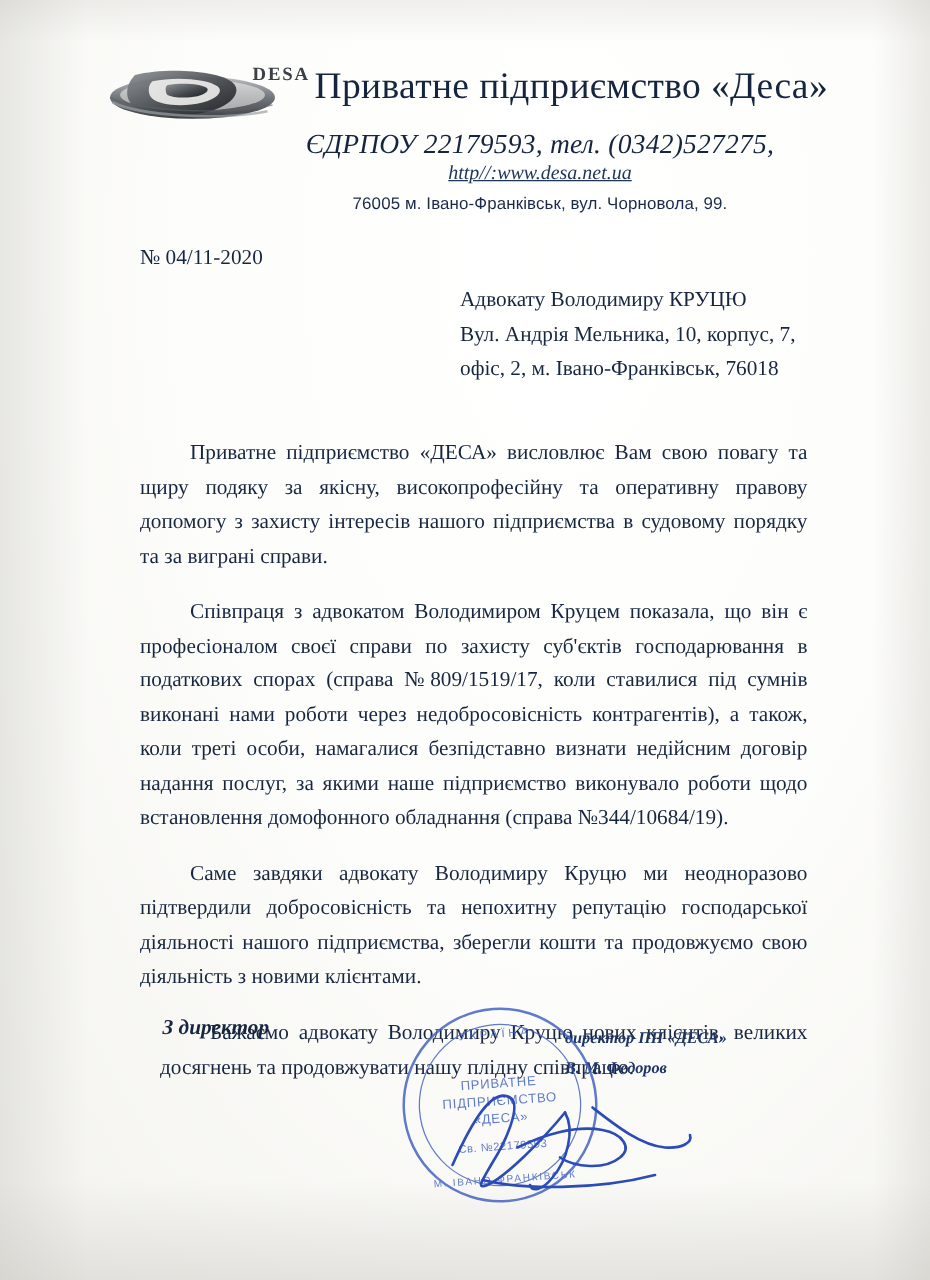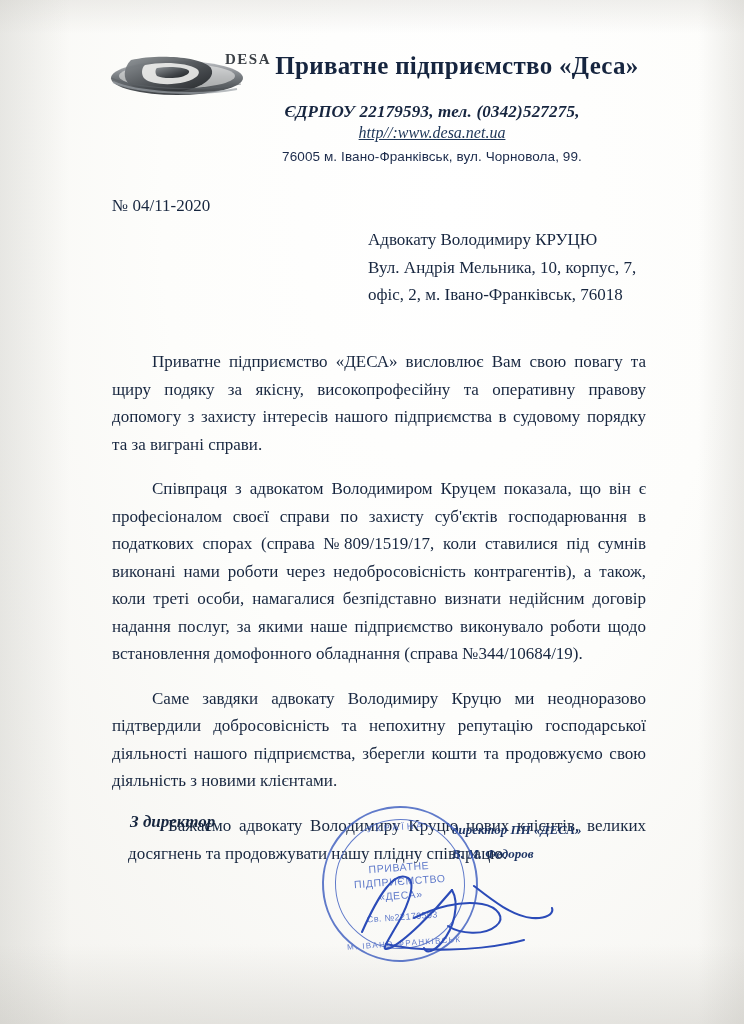--- a/index.html
+++ b/index.html
@@ -61,39 +61,38 @@
   }
   .logo {
     position: relative;
     width: 170px;
     height: 52px;
     flex: 0 0 auto;
     margin-top: 4px;
   }
   .company-title {
     font-family: "Liberation Serif", serif;
-    font-size: 25px;
-    font-weight: bold;
+    font-size: 30px;
+    font-weight: normal;
     letter-spacing: 0.3px;
     color: #16253f;
     white-space: nowrap;
     line-height: 1.1;
     padding-top: 8px;
   }
   .lh-lines {
     text-align: center;
     margin-top: 2px;
     padding-left: 120px;
   }
   .lh-line-1 {
     font-style: italic;
-    font-size: 17px;
+    font-size: 22px;
     color: #16253f;
     letter-spacing: 0.2px;
-    font-weight: bold;
   }
   .lh-line-2 {
     font-style: italic;
     font-size: 16px;
     color: #1d3557;
     text-decoration: underline;
     margin-top: 2px;
   }
   .lh-line-3 {
     font-family: "Liberation Sans", sans-serif;

